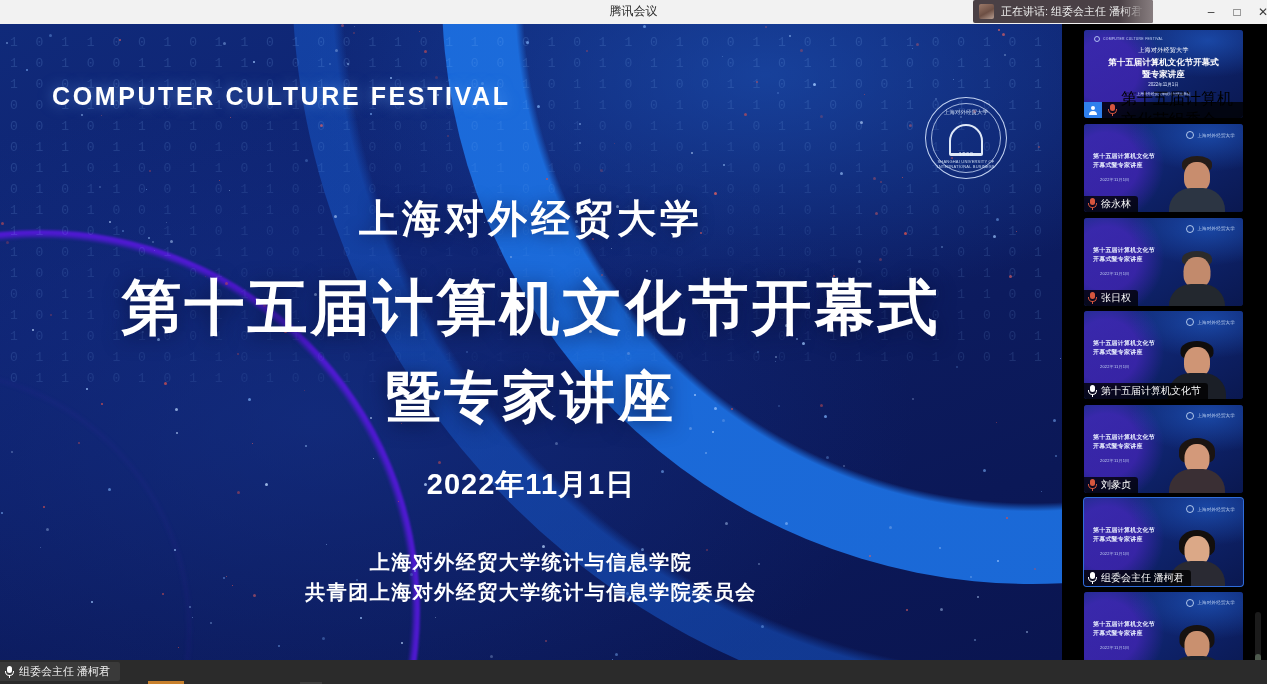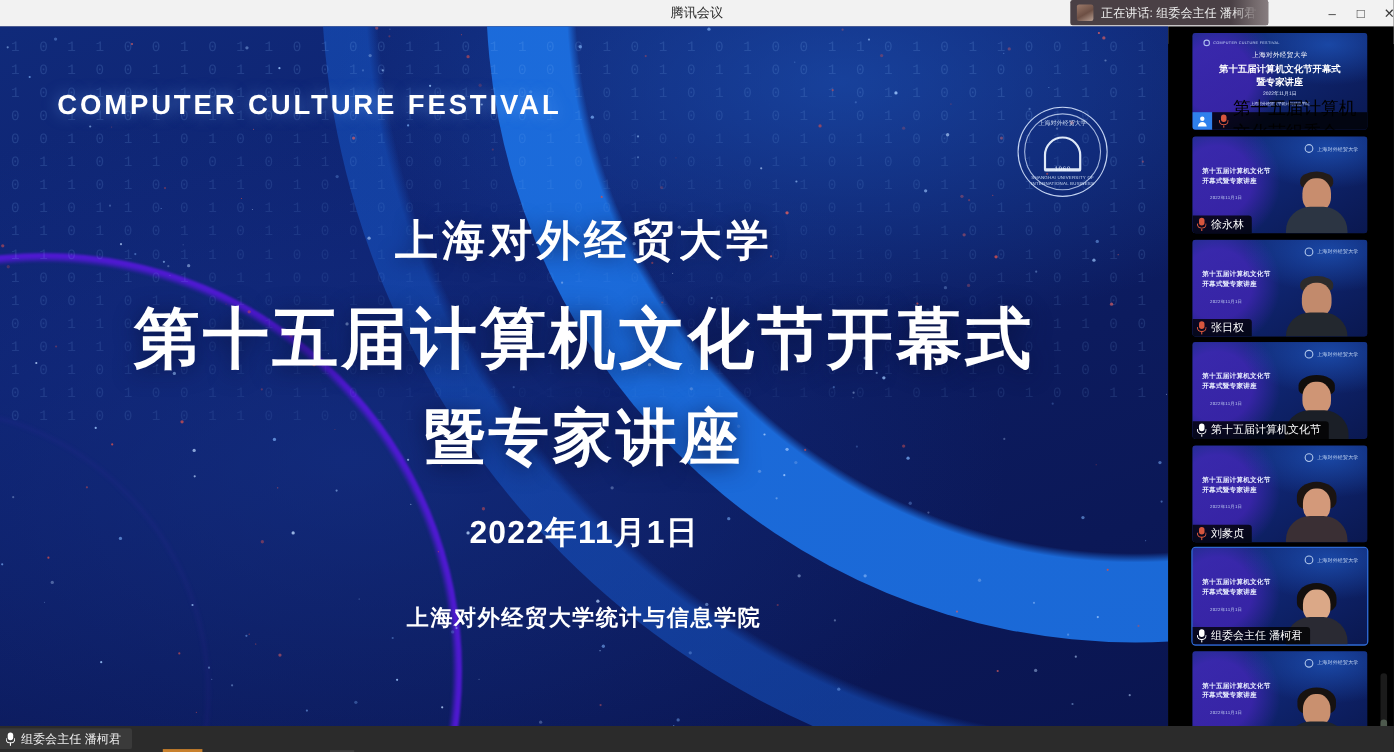--- a/index.html
+++ b/index.html
@@ -657,20 +657,21 @@
       <div id="seal-en">SHANGHAI UNIVERSITY OF INTERNATIONAL BUSINESS</div>
     </div>
 
     <div id="slide-body">
       <div id="line-univ">上海对外经贸大学</div>
       <div id="line-main">第十五届计算机文化节开幕式</div>
       <div id="line-sub">暨专家讲座</div>
       <div id="line-date">2022年11月1日</div>
       <div id="org-block">
         <div id="org-1">上海对外经贸大学统计与信息学院</div>
+        <div id="org-2">共青团上海对外经贸大学统计与信息学院委员会</div>
       </div>
     </div>
   </div>
 </div>
 
 <div id="rail">
 
   <div class="tile" id="tile-share" style="top:6px;">
     <div class="tile-bg"></div>
     <div id="share-top-brand">

